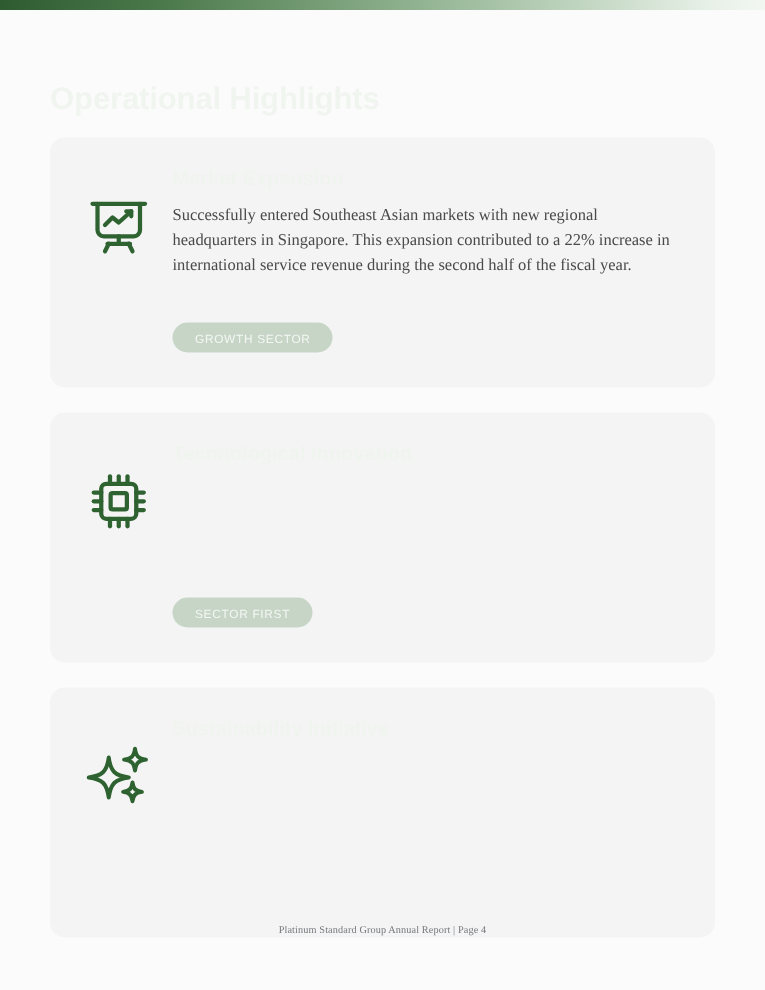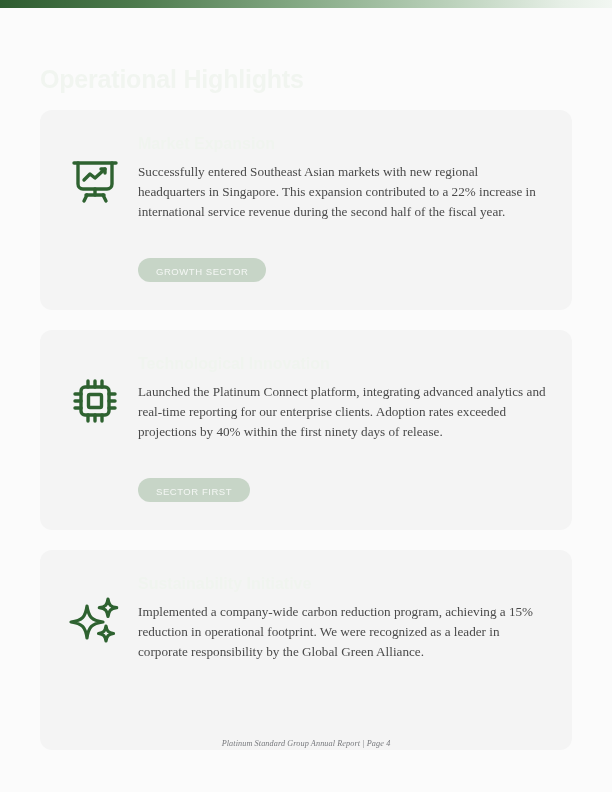--- a/index.html
+++ b/index.html
@@ -126,21 +126,20 @@
   .footer {
     position: absolute;
     left: 0;
     top: 739px;
     width: 612px;
     text-align: center;
     font-family: "Liberation Serif", serif;
     font-size: 8.2px;
     color: #76787c;
     letter-spacing: 0.1px;
-    font-style: italic;
   }
 </style>
 </head>
 <body>
 
 <div id="page">
 
   <div class="top-bar"></div>
 
   <h1 class="page-heading">Operational Highlights</h1>
@@ -181,36 +180,34 @@
           <line x1="6" y1="19" x2="12" y2="19"></line>
           <line x1="6" y1="26" x2="12" y2="26"></line>
           <line x1="6" y1="33" x2="12" y2="33"></line>
           <line x1="40" y1="19" x2="46" y2="19"></line>
           <line x1="40" y1="26" x2="46" y2="26"></line>
           <line x1="40" y1="33" x2="46" y2="33"></line>
         </svg>
       </div>
       <div class="card-body">
         <div class="card-title">Technological Innovation</div>
-        <p class="card-text">Launched the Platinum Connect platform, integrating advanced analytics and real-time reporting for our enterprise clients. Adoption rates exceeded projections by 40% within the first ninety days of release.</p>
       </div>
       <span class="badge">SECTOR FIRST</span>
     </div>
 
     <div class="card">
         <div class="card-icon">
         <svg viewBox="0 0 52 52" fill="none" stroke="#2e6230" stroke-width="3.2" stroke-linecap="round" stroke-linejoin="round">
           <path d="M18 11 C19.6 22.2 22.8 25.4 34 27 C22.8 28.6 19.6 31.8 18 43 C16.4 31.8 13.2 28.6 2 27 C13.2 25.4 16.4 22.2 18 11 Z"></path>
           <path d="M39 4 C39.9 10.1 41.6 11.8 47.7 12.7 C41.6 13.6 39.9 15.3 39 21.4 C38.1 15.3 36.4 13.6 30.3 12.7 C36.4 11.8 38.1 10.1 39 4 Z"></path>
           <path d="M37 31 C37.8 36.2 39.3 37.7 44.5 38.5 C39.3 39.3 37.8 40.8 37 46 C36.2 40.8 34.7 39.3 29.5 38.5 C34.7 37.7 36.2 36.2 37 31 Z"></path>
         </svg>
       </div>
       <div class="card-body">
         <div class="card-title">Sustainability Initiative</div>
-        <p class="card-text">Implemented a company-wide carbon reduction program, achieving a 15% reduction in operational footprint. We were recognized as a leader in corporate responsibility by the Global Green Alliance.</p>
       </div>
     </div>
 
   </div>
 
   <div class="footer">Platinum Standard Group Annual Report | Page 4</div>
 
 </div>
 
 </body></html>

